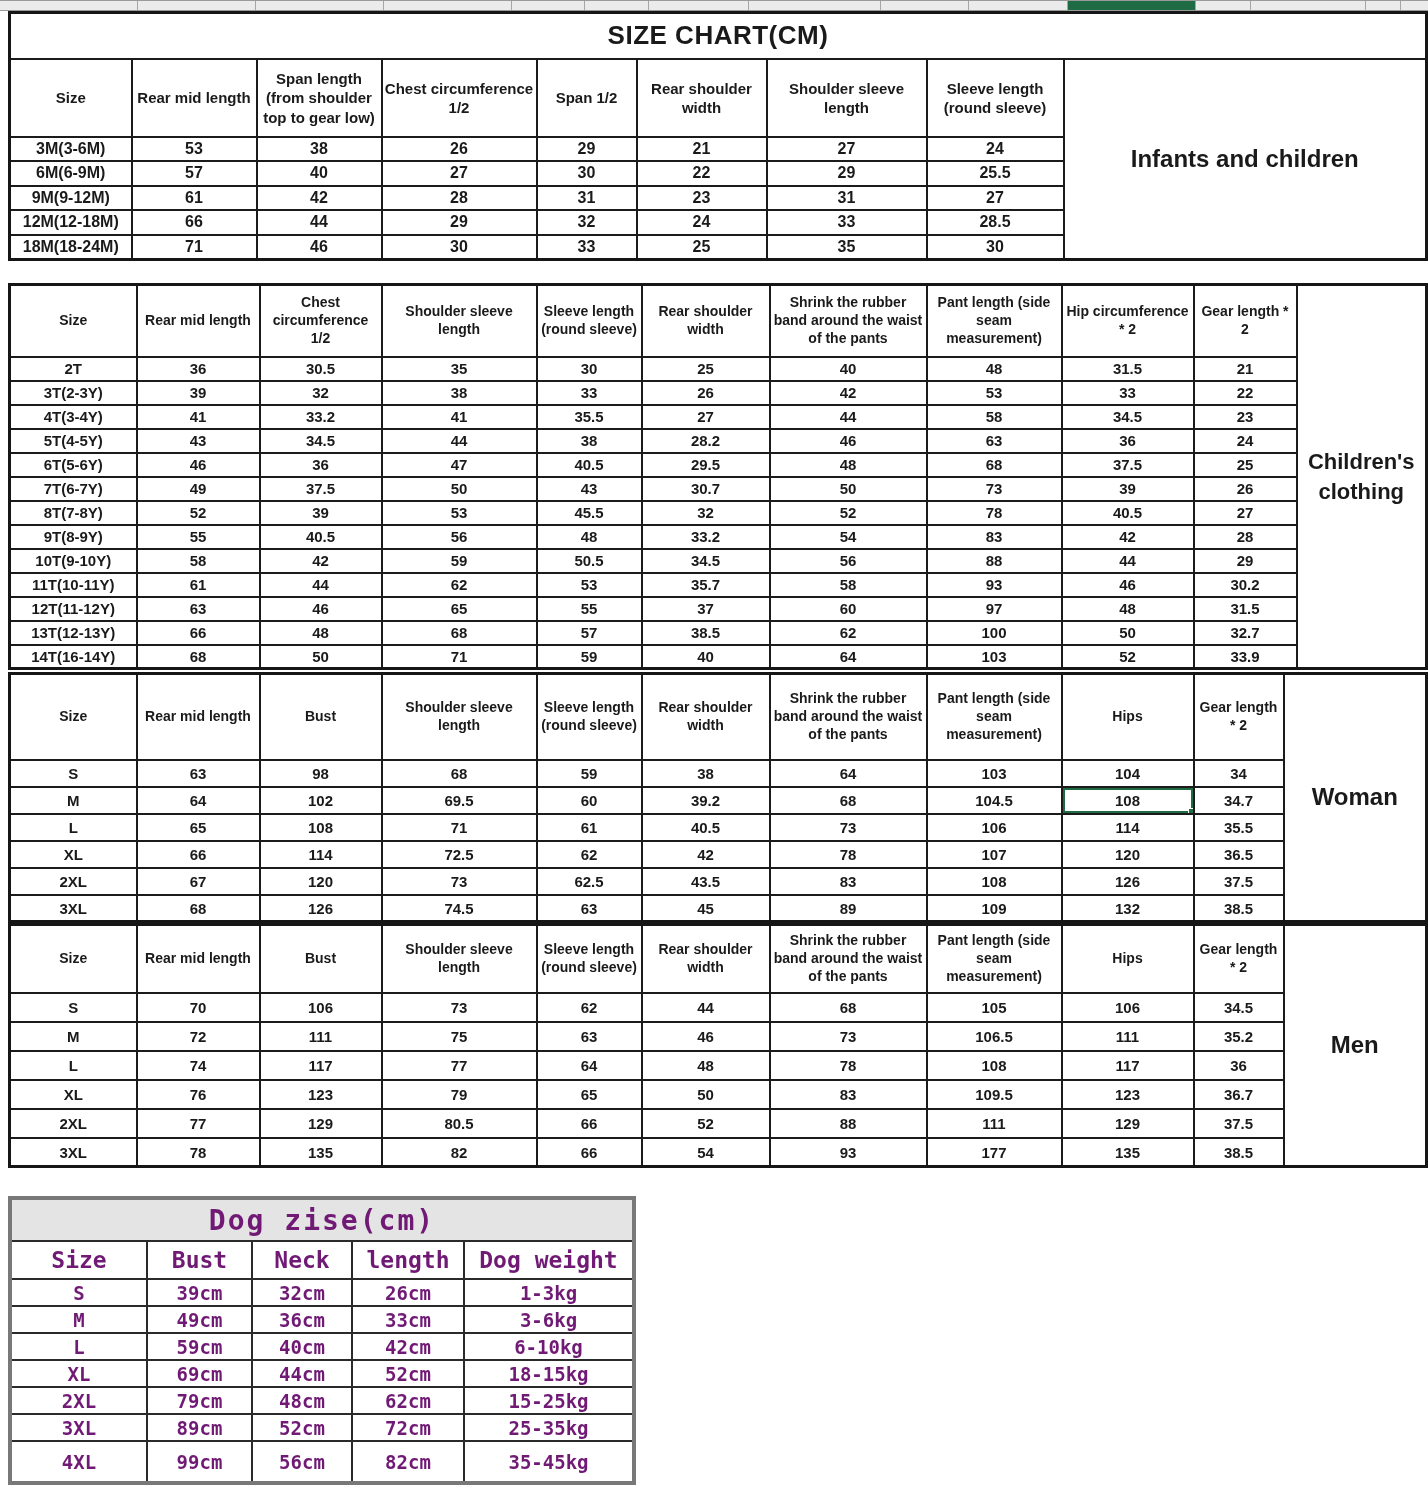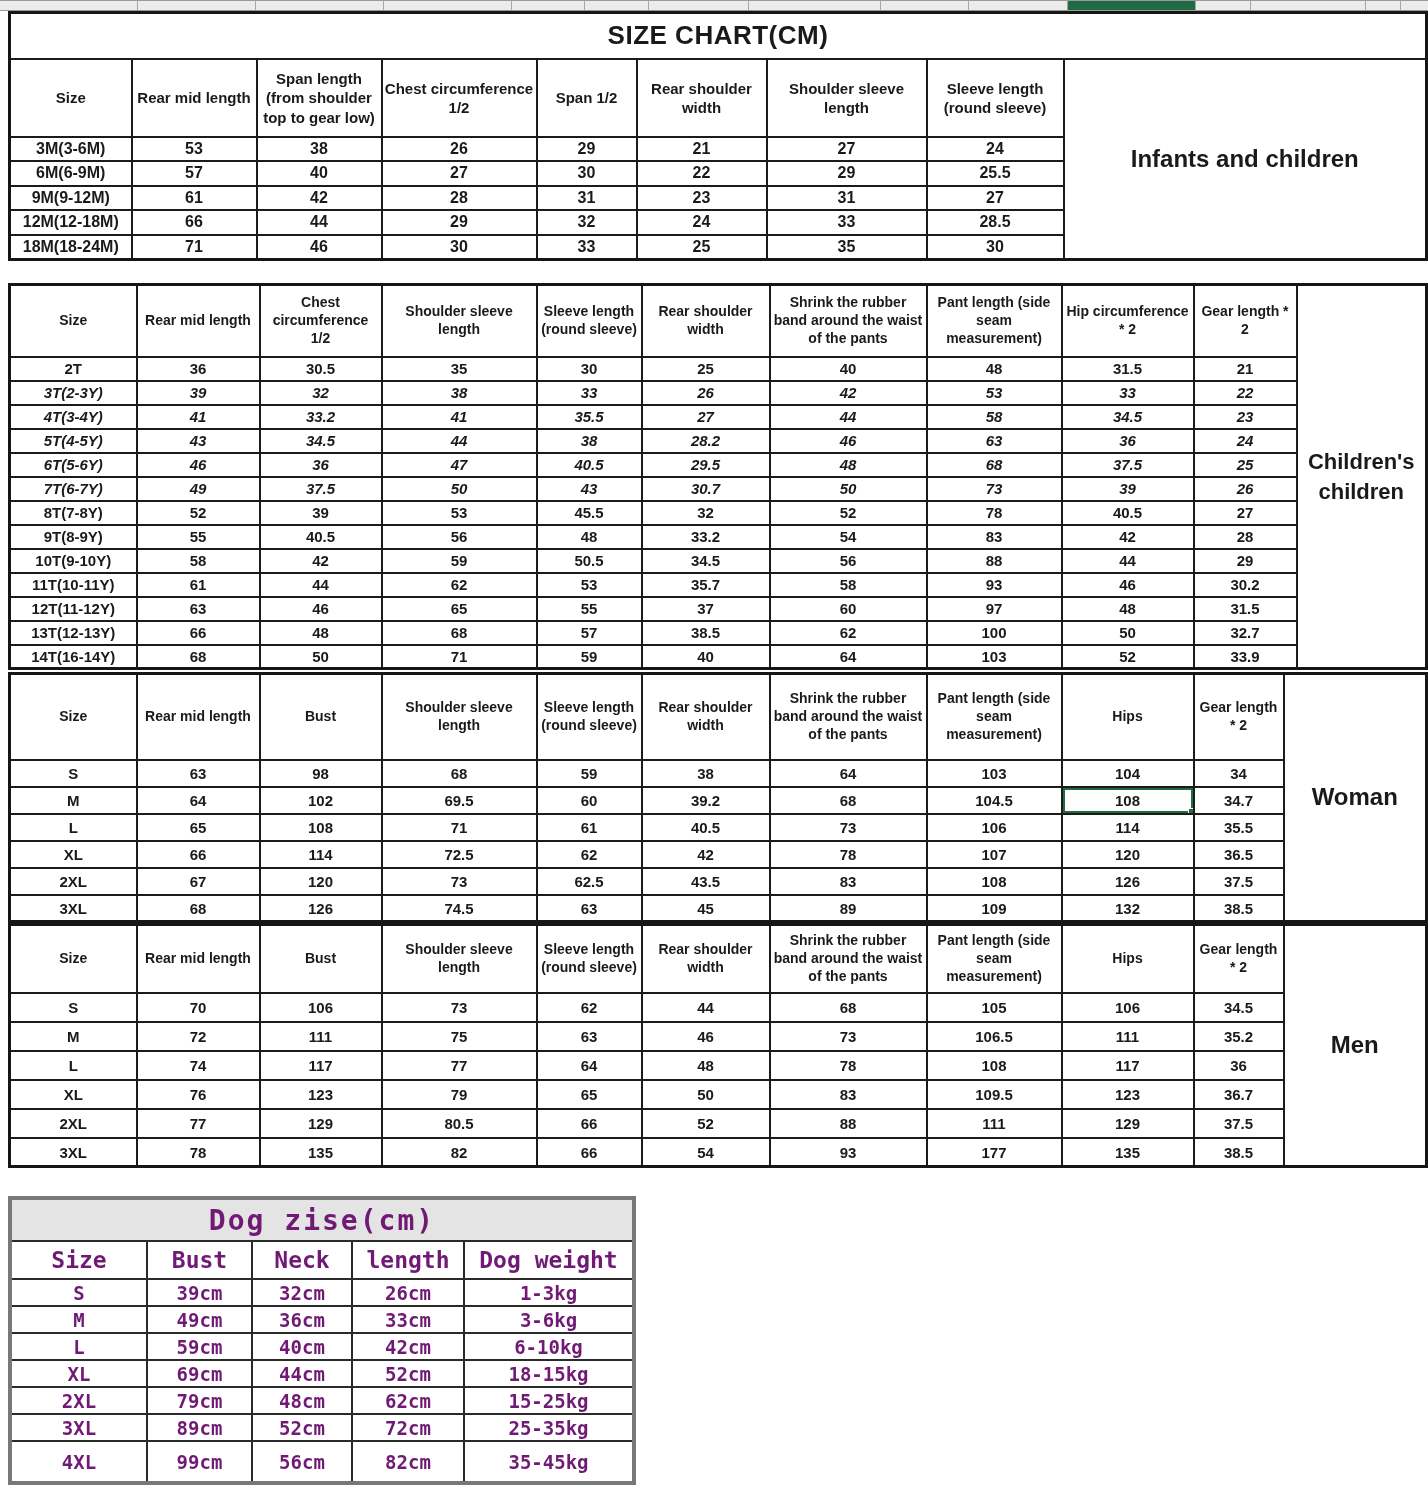--- a/index.html
+++ b/index.html
@@ -64,21 +64,21 @@
   .side-label{
     color:#cc1624;
     font-size:24px;
     font-weight:bold;
     background:#fff;
   }
   .t2 .side-label{font-size:22px;line-height:1.35;}
   
   .c-black{color:#1a1a1a;}
   .c-navy{color:#1e2c44;}
-  .c-blue{color:#2b6b9b;font-style:italic;}
+  .c-blue{color:#2b6b9b;}
   .c-red{color:#b32428;}
   
   td.sel{box-shadow:inset 0 0 0 2px #1f6b43;}
   td.sel::after{
     content:"";
     position:absolute;
     right:-4px;bottom:-4px;
     width:7px;height:7px;
     background:#1f6b43;
     border:1px solid #fff;
@@ -235,21 +235,21 @@
           <th>Size</th>
           <th>Rear mid length</th>
           <th>Chest circumference 1/2</th>
           <th>Shoulder sleeve length</th>
           <th>Sleeve length (round sleeve)</th>
           <th>Rear shoulder width</th>
           <th>Shrink the rubber band around the waist of the pants</th>
           <th>Pant length (side seam measurement)</th>
           <th>Hip circumference * 2</th>
           <th>Gear length * 2</th>
-          <td rowspan="14" class="side-label">Children's children</td>
+          <td rowspan="14" class="side-label">Children's clothing</td>
         </tr>
         <tr class="r">
           <td class="c-black">2T</td>
           <td class="c-black">36</td>
           <td class="c-black">30.5</td>
           <td class="c-black">35</td>
           <td class="c-black">30</td>
           <td class="c-black">25</td>
           <td class="c-black">40</td>
           <td class="c-black">48</td>

